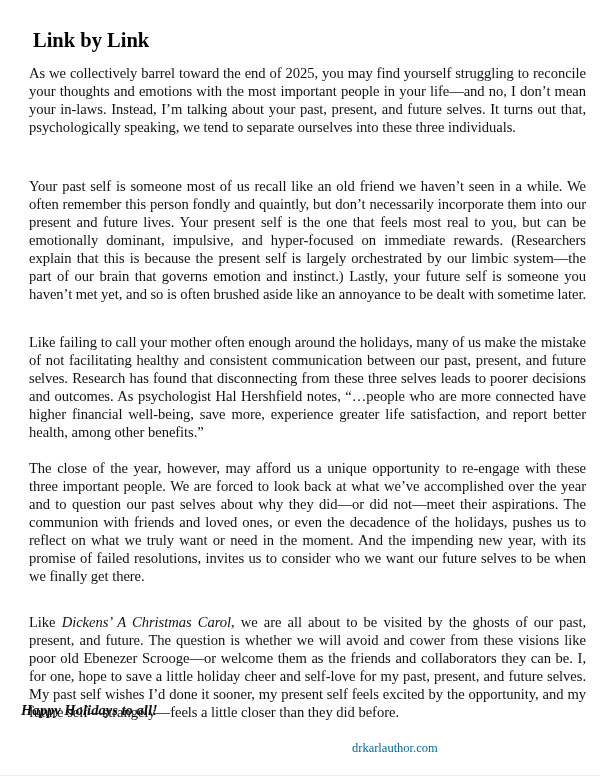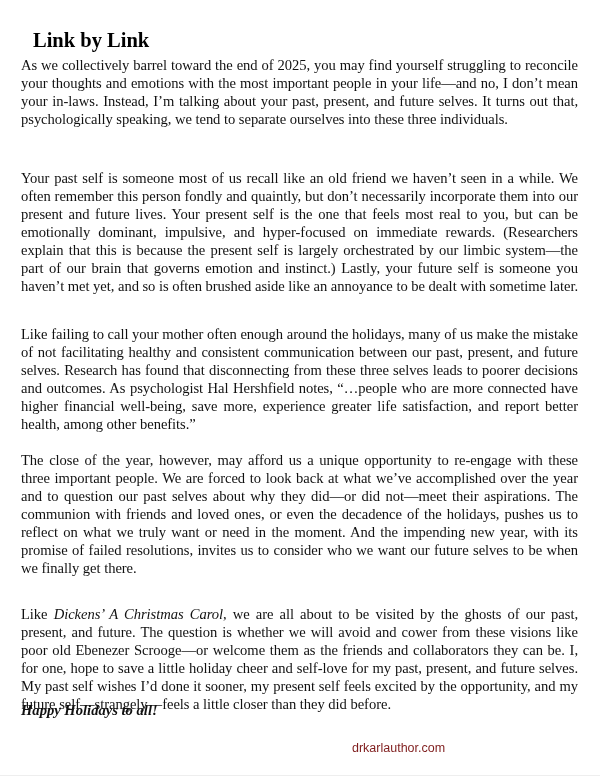--- a/index.html
+++ b/index.html
@@ -28,21 +28,21 @@
       margin: 12px;
       font-size: 20.5px;
       font-weight: bold;
       font-family: "Liberation Serif", serif;
       color: #000;
     }
     .para {
       position: absolute;
       left: 0;
       width: 557px;
-      margin: 0;
+      margin: 8px;
       font-size: 14.6px;
       line-height: 18px;
       text-align: justify;
       letter-spacing: -0.05px;
     }
     .p1 { top: 56px; }
     .p2 { top: 169px; }
     .p3 { top: 325px; }
     .p4 { top: 451px; font-family: Liberation Serif, serif; }
     .p5 { top: 605px; }
@@ -53,23 +53,23 @@
       margin: 0;
       font-size: 14.6px;
       font-weight: bold;
       font-style: italic;
       font-family: "Liberation Serif", serif;
     }
     .website {
       position: absolute;
       left: 352px;
       top: 741px;
-      font-family: Liberation Sans, sans-serif;
+      font-family: Liberation Serif, serif;
       font-size: 12.5px;
-      color: #7f1d1d;
+      color: #0369a1;
     }
     .bottom-line {
       position: absolute;
       left: 0;
       right: 0;
       bottom: 0;
       height: 1px;
       background: #eeeeee;
     }
   </style>

